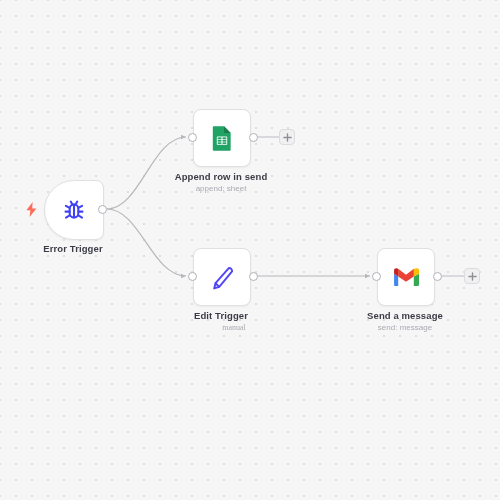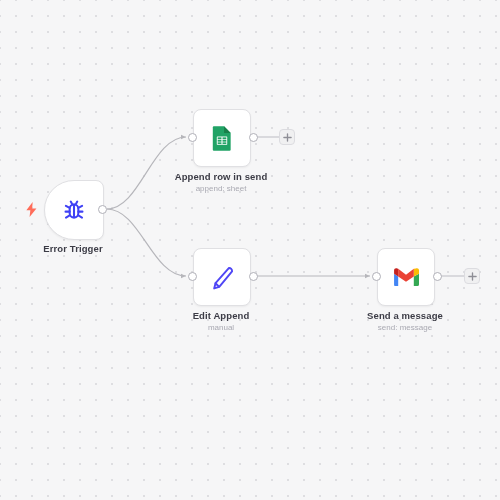--- a/index.html
+++ b/index.html
@@ -203,22 +203,22 @@
       <span class="icon-wrap">
         <svg width="27" height="27" viewBox="0 0 24 24" fill="none" stroke="#4f46f5" stroke-width="1.7" stroke-linecap="round" stroke-linejoin="round">
           <path d="M17.6 3.6 a2.6 2.6 0 0 1 2.9 2.9 L9.1 20.4 l-4.5 1.3 1.2 -4.6 Z"></path>
           <path d="M5.8 17.1 l2.9 2.9"></path>
         </svg>
       </span>
     </div>
   </div>
   <div class="port" style="left:188px; top:271.5px;"></div>
   <div class="port" style="left:249px; top:271.5px;"></div>
-  <div class="node-label" style="left:121px; top:310px; width:200px;">Edit Append</div>
-  <div class="node-sublabel" style="left:121px; top:322px; width:200px;">manual</div>
+  <div class="node-label" style="left:121px; top:310px; width:200px;">Edit Trigger</div>
+  <div class="node-sublabel" style="left:134px; top:322px; width:200px;font-family:Liberation Serif, serif;">manual</div>
 
   <div class="node" style="left:377px; top:248px; width:56px; height:56px;">
     <div class="node-box standard" style="left:0; top:0;">
       <span class="icon-wrap">
         <svg width="26" height="26" viewBox="0 0 24 18">
           <path d="M1.6 17.4 h3.2 V8.6 L1.0 5.9 v10 a1.5 1.5 0 0 0 0.6 1.5 z" fill="#4285f4"></path>
           <path d="M19.2 17.4 h3.2 a1.5 1.5 0 0 0 1.6 -1.5 v-10 l-4.8 2.7 z" fill="#34a853"></path>
           <path d="M19.2 1.4 v7.2 l4.8 -2.7 V2.6 c0 -1.5 -1.7 -2.3 -2.9 -1.4 z" fill="#fbbc04"></path>
           <path d="M4.8 17.4 V8.6 L12 13.2 l7.2 -4.6 v8.8 z" fill="#ffffff" opacity="0"></path>
           <path d="M4.8 8.6 L12 13.4 l7.2 -4.8 V1.4 L12 6.9 4.8 1.4 z" fill="#ea4335"></path>

